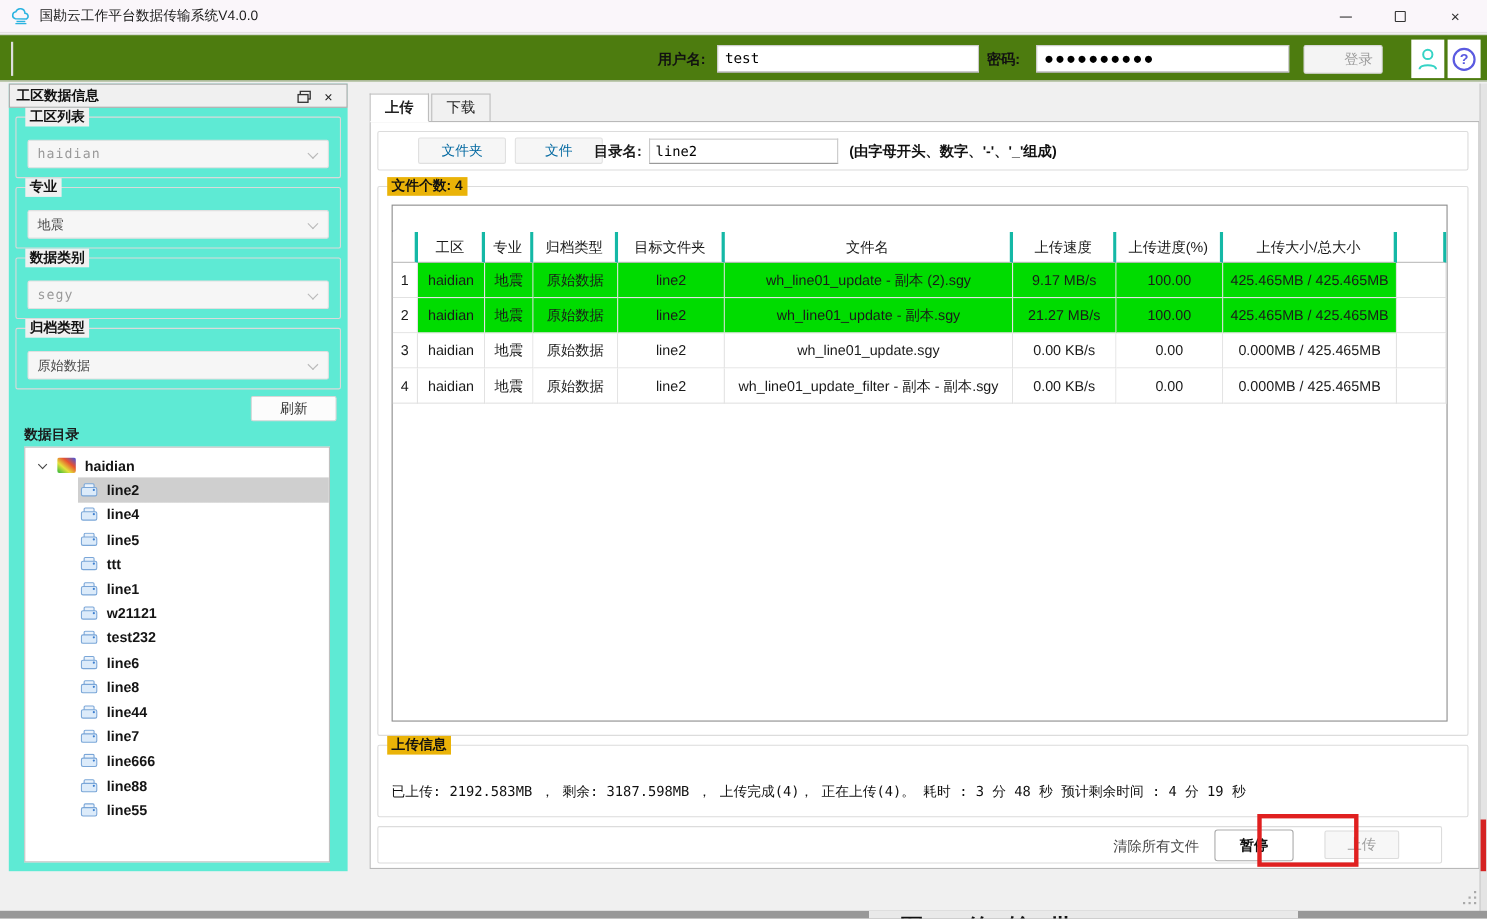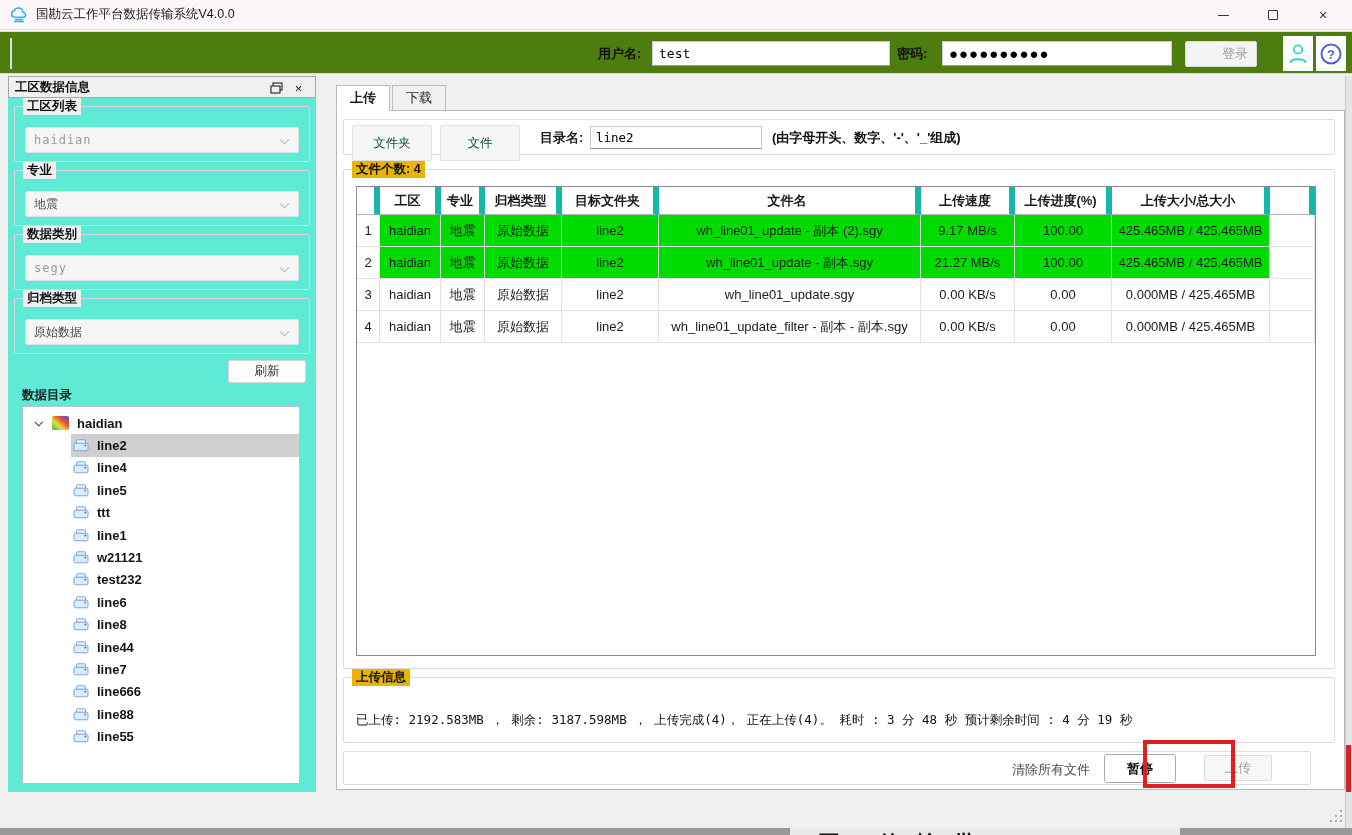--- a/index.html
+++ b/index.html
@@ -71,37 +71,37 @@
   .tabbar { position:absolute; left:336px; top:85px; height:26px; display:flex; align-items:flex-end; }
   .tab { height:26px; padding:0 13px; display:flex; align-items:center; font-size:13px;
     border:1px solid #bdbdbd; background:#f1f1f1; color:#222; margin-right:2px; }
   .tab.active { background:#fff; border-bottom:1px solid #fff; font-weight:600; height:26px; position:relative; z-index:3; }
   .pane { position:absolute; left:336px; top:110px; width:1009px; height:680px;
     background:#fff; border:1px solid #b9b9b9; }
   .pane .groupbox { border-color:#dcdcdc; }
   .pane .gb-legend { background:#eab308; font-weight:600; }
 
   .gb-toolbar { left:6px; top:8px; width:992px; height:36px; }
-  .small-btn { position:absolute; top:5px; width:80px; height:36px; background:#f6f6f6;
-    border:1px solid #e0e0e0; border-radius:2px; font-size:12.5px; color:#14532d;
-    display:flex; align-items:center; justify-content:center; }
+  .small-btn { position:absolute; top:5px; width:80px; height:24px; background:#f6f6f6;
+    border:1px solid #e0e0e0; border-radius:2px; font-size:12.5px; color:#0369a1;
+    display:flex; align-items:center; justify-content:center;margin-left:28px; }
   .dir-label { position:absolute; left:196px; top:9px; font-size:13px; font-weight:600; }
   .dir-input { position:absolute; left:246px; top:6px; width:172px; height:23px; background:#fff;
     border:1px solid #c9c9c9; border-bottom:1px solid #8f8f8f; padding:0 5px;
     font-size:12.5px; font-family:"DejaVu Sans Mono", monospace; }
   .dir-hint { position:absolute; left:428px; top:9px; font-size:13px; font-weight:600; color:#111; }
 
   .gb-files { left:6px; top:58px; width:992px; height:500px; }
   .table-widget { position:absolute; left:12px; top:16px; width:960px; height:470px;
     background:#fff; border:1px solid #8c8c8c; overflow:hidden; }
   .tgrid { display:grid; grid-template-columns:23px 61px 44px 77px 97px 262px 94px 97px 158px 45px; }
   .tcell { border-right:1px solid #e2e2e2; border-bottom:1px solid #e2e2e2;
     display:flex; align-items:center; justify-content:center; font-size:13px;
     height:32px; background:#fff; white-space:nowrap; overflow:hidden; }
-  .thead .tcell { height:28px; font-weight:700; border-right:6px solid #14b8a6; border-bottom:1px solid #b6b6b6; }
+  .thead .tcell { height:28px; font-weight:400; border-right:3px solid #14b8a6; border-bottom:1px solid #b6b6b6;margin-top:24px; }
   .trow { display:contents; }
   .trow.complete .tcell.datacell { background:#00dc00; }
 
   .gb-info { left:6px; top:566px; width:992px; height:66px; }
   .info-line { position:absolute; left:12px; font-size:12.5px; color:#111;
     font-family:"DejaVu Sans Mono", monospace; white-space:nowrap; }
   .il1 { top:12px; } .il2 { top:34px; }
 
   .gb-actions { left:6px; top:640px; width:968px; height:34px; }
   .clear-btn { position:absolute; right:220px; top:7px; height:22px; font-size:13px;

